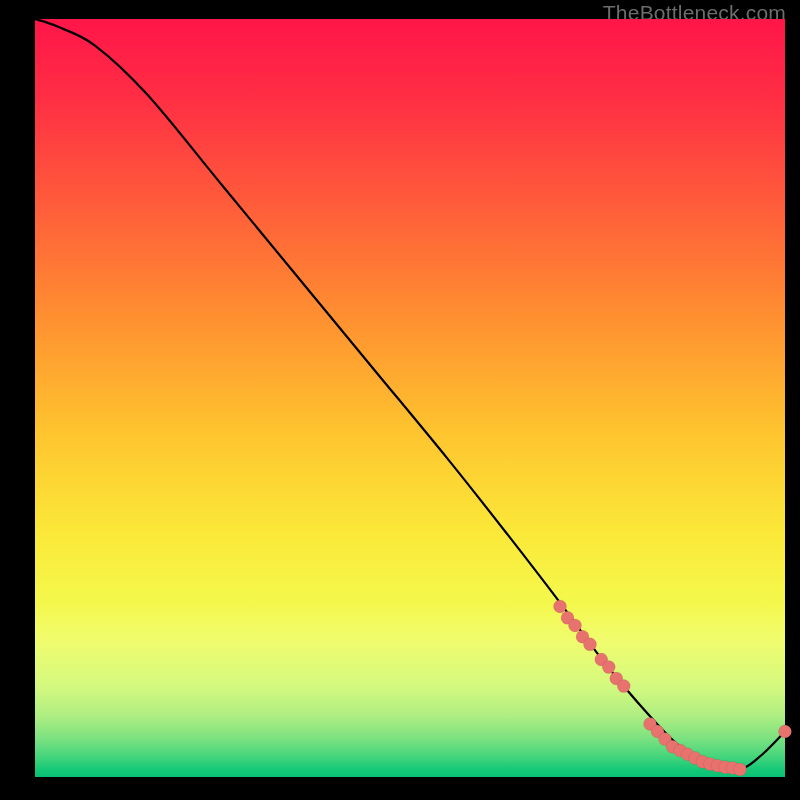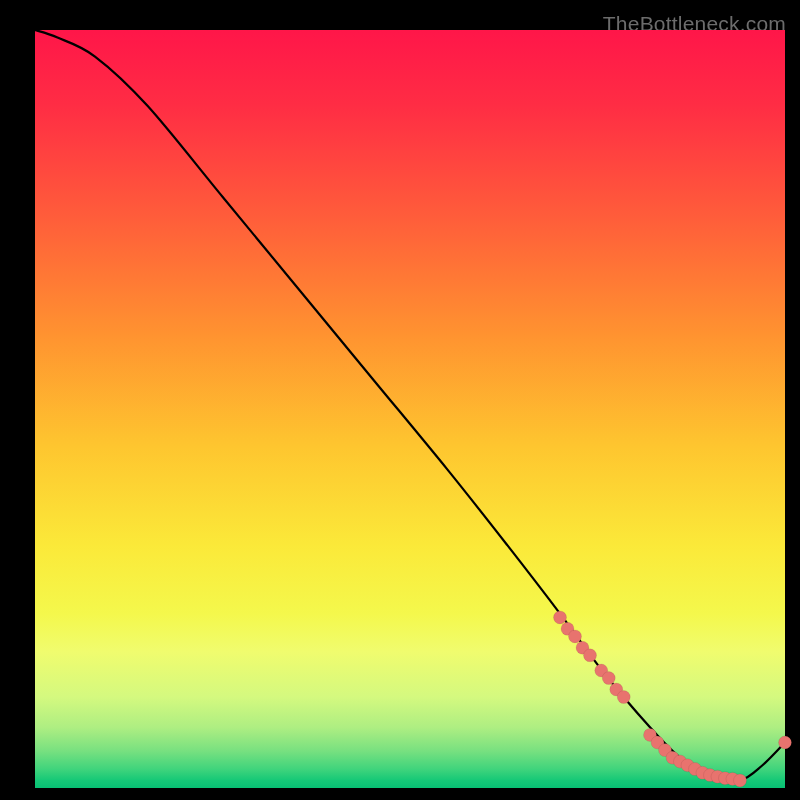--- a/index.html
+++ b/index.html
@@ -8,21 +8,21 @@
     background: #000;
     width: 800px;
     height: 800px;
     overflow: hidden;
     position: relative;
     font-family: Arial, Helvetica, sans-serif;
   }
   .chart-wrap {
     position: absolute;
     left: 0;
-    top: 12px;
+    top: 1px;
     width: 800px;
     height: 600px;
   }
   .plot-area {
     position: absolute;
     left: 35px;
     top: 18px;
     width: 750px;
     height: 758px;
     

